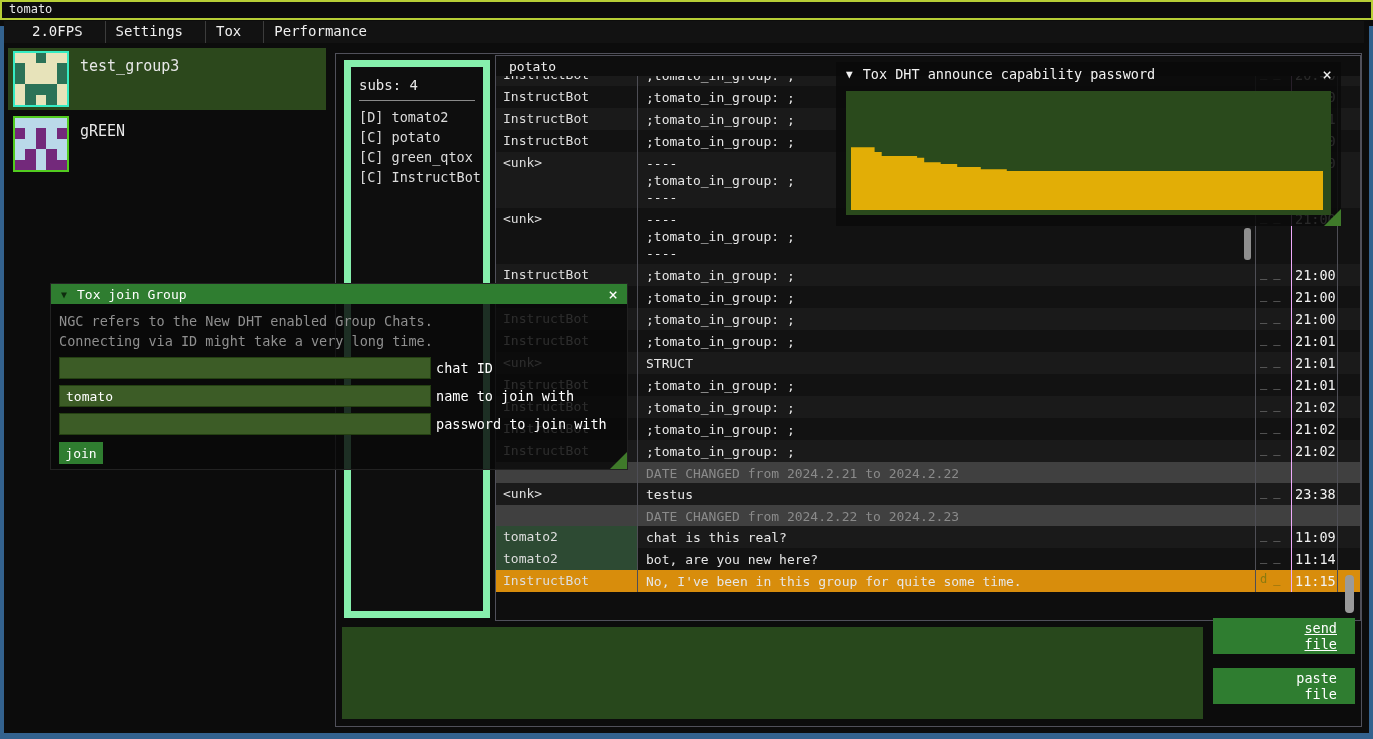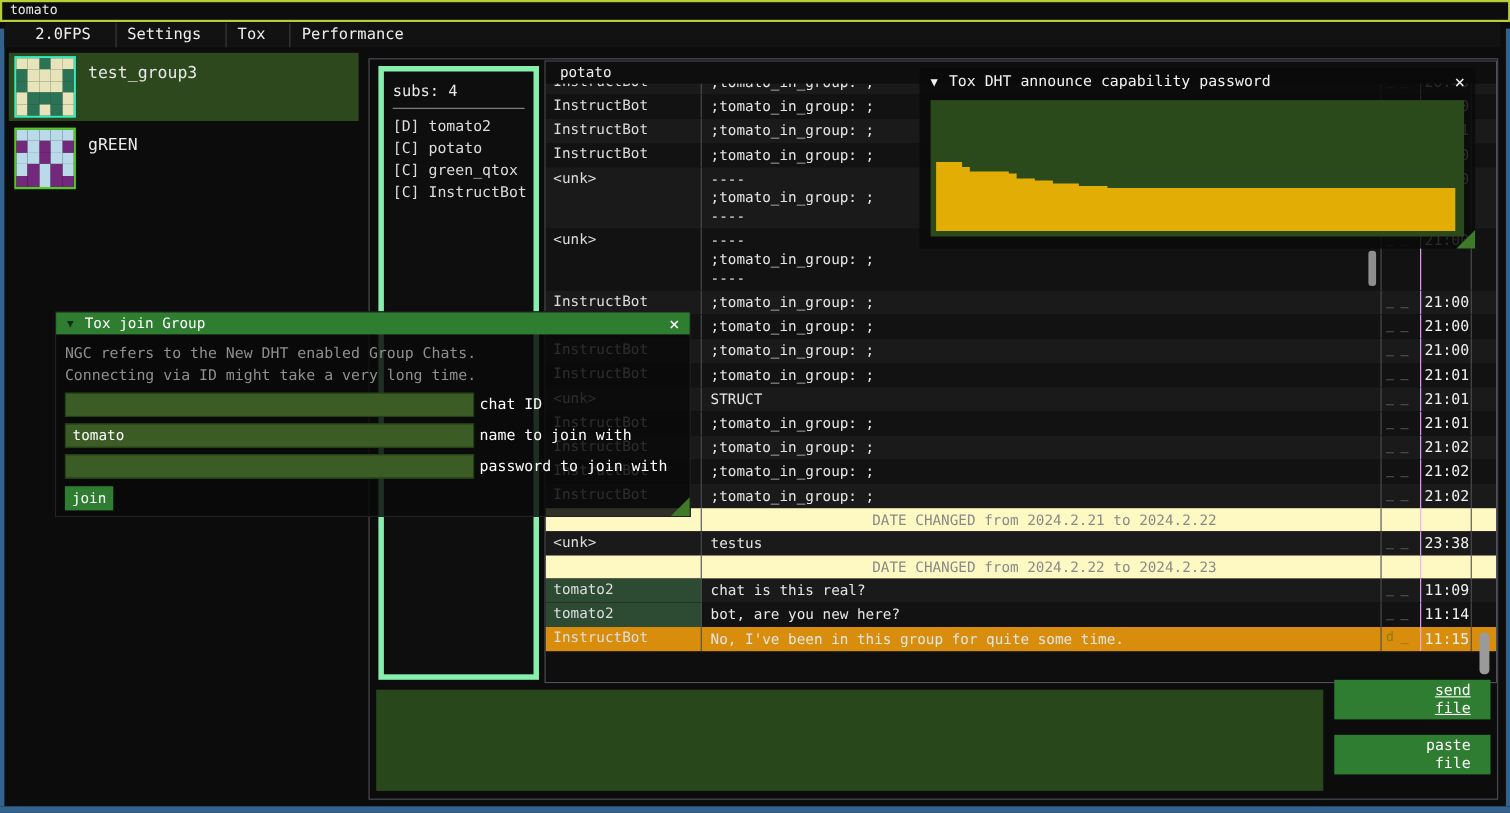--- a/index.html
+++ b/index.html
@@ -22,33 +22,33 @@
   .group-item { left:8px; width:318px; height:62px; display:flex; align-items:flex-start; }
   .group-item.sel { background:#2c481c; }
   .g-avatar { width:56px; height:56px; margin:3px 0 0 5px; display:grid;
               grid-template-columns:repeat(5,1fr); grid-template-rows:repeat(5,1fr); }
   .g-name { color:#e8e8e8; font-size:15px; margin:9px 0 0 11px; }
 
   
   #main-box { left:335px; top:53px; width:1027px; height:674px; border:1px solid #50505a; }
 
   
-  #peers { left:8px; top:6px; width:146px; height:558px; border:5px solid #86efac; background:#0e0e0e; padding:10px 8px; }
+  #peers { left:8px; top:6px; width:146px; height:558px; border:7px solid #86efac; background:#0e0e0e; padding:10px 8px; }
   #peers-title { color:#e8e8e8; font-size:14px; padding-bottom:7px; border-bottom:1px solid #8a8a8a; margin-bottom:6px; }
   .peer-row { color:#dcdcdc; font-size:13.5px; line-height:20px; white-space:pre; }
 
   
   #chat { left:159px; top:1px; width:866px; height:566px; border:1px solid #50505a; background:#0e0e0e; overflow:hidden; }
   #chat-header { position:absolute; left:0; top:0; right:0; height:20px; background:#0e0e0e; z-index:2;
                  color:#efefef; font-size:13px; padding:3px 0 0 13px; }
   #chat-rows { position:absolute; left:0; top:14px; right:0; z-index:1; }
   .crow { display:flex; background:#121212; height:22px; overflow:hidden; }
   .crow.alt { background:#1a1a1a; }
   .crow.multi { height:56px; }
-  .crow.daterow { height:21px; background:#fef9c3;text-align:center; }
+  .crow.daterow { height:21px; background:#404040; }
   .crow.rowhl { background:#d88d0c; }
   .cname { width:142px; border-right:1px solid #4e4e55; color:#dedede; font-size:13px; padding:3px 2px 0 7px; overflow:hidden; }
   .cname.ngreen { background:#2d4a33; }
   .cmsg  { flex:1; border-right:1px solid #4e4e55; color:#e6e6e6; font-size:13px; padding:3px 2px 0 8px;
            white-space:pre-line; line-height:17px; overflow:hidden; }
   .cmsg.cdate { color:#8a8a8a; }
   .cind  { width:36px; border-right:1px solid #f0abfc; color:#8a8a8a; font-size:12px; padding:2px 0 0 4px; letter-spacing:6px; }
   .cind .ind-d { color:#8a7a10; }
   .ctime { width:46px; border-right:1px solid #4e4e55; color:#f2f2f2; font-size:13.5px; padding:3px 0 0 3px; }
   .cgut  { width:22px; }

